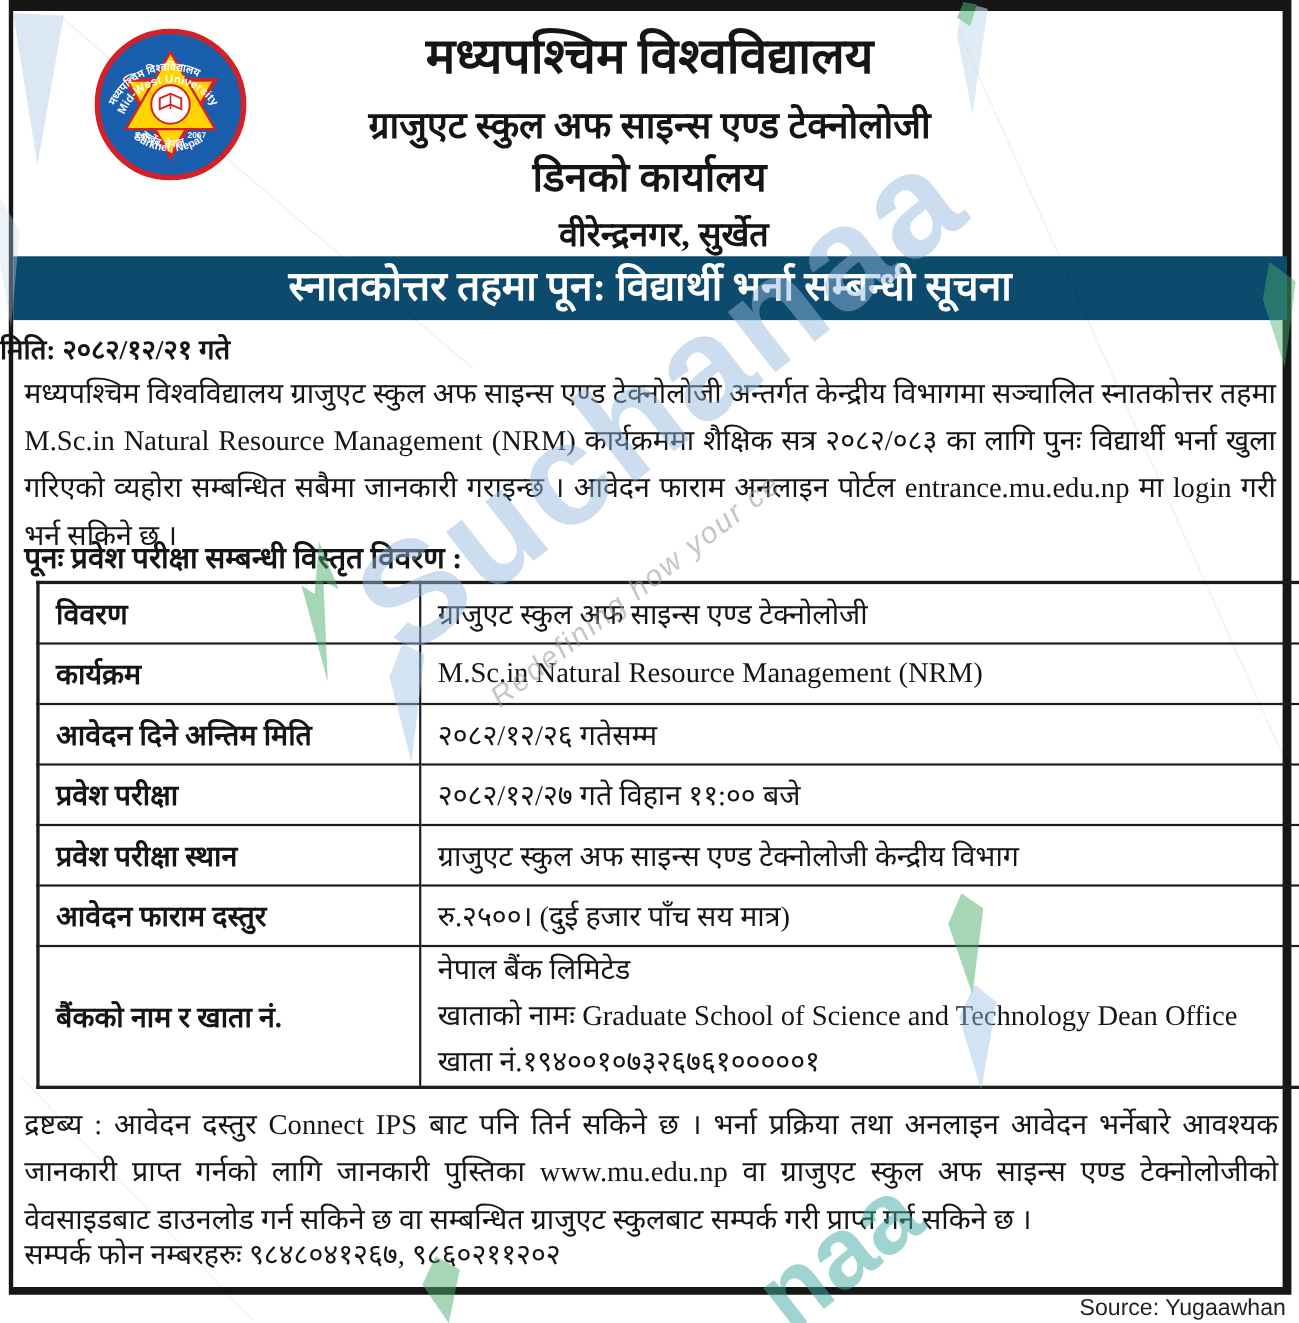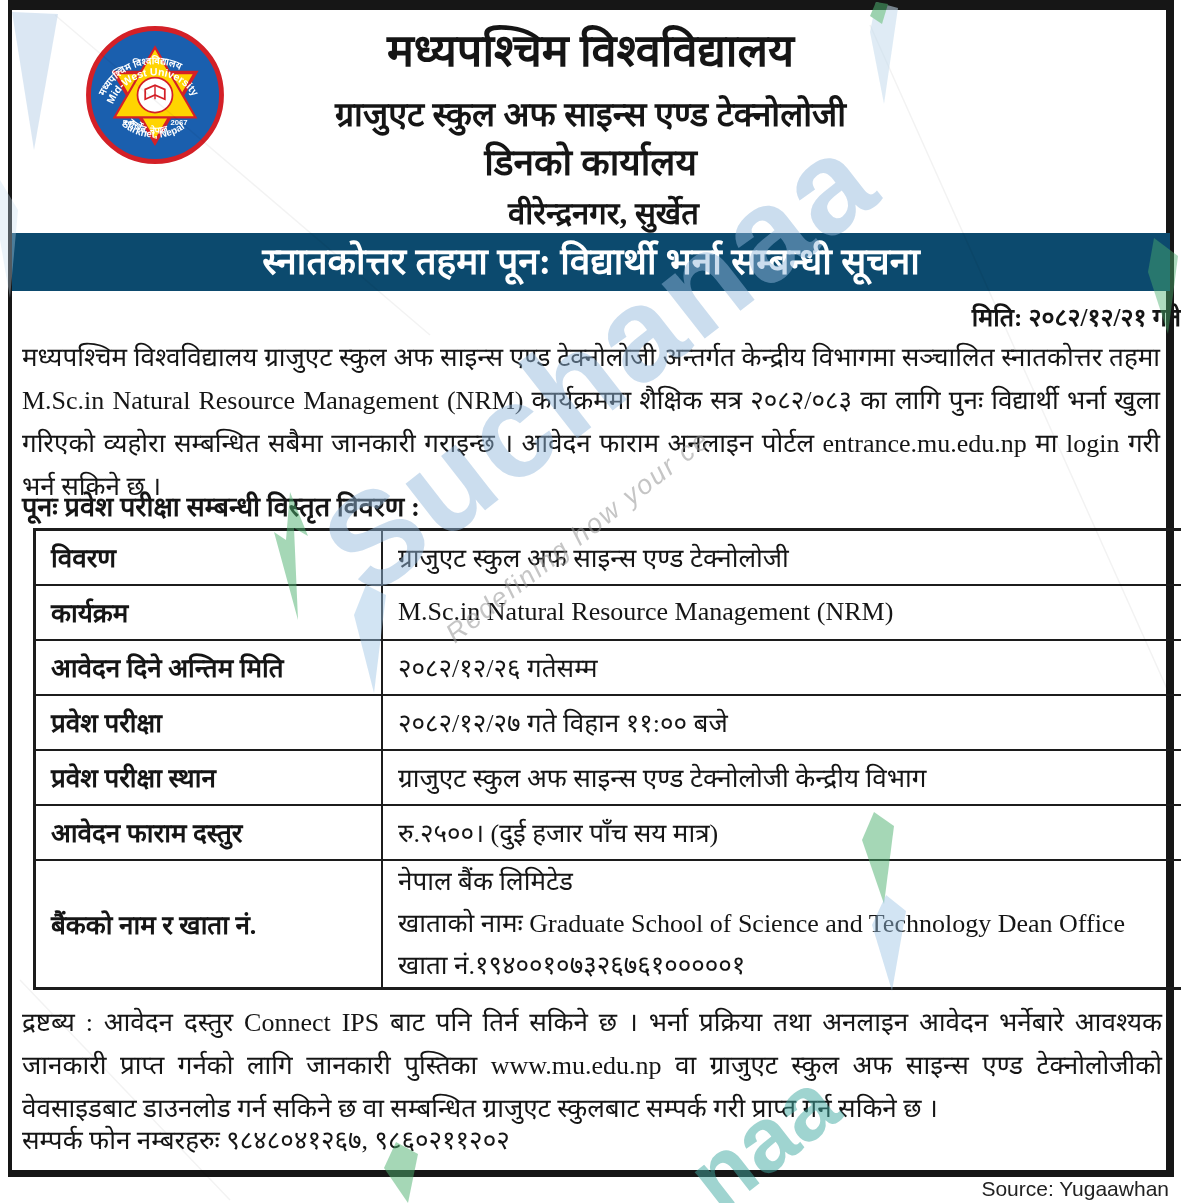--- a/index.html
+++ b/index.html
@@ -16,21 +16,21 @@
   .hdr-line{position:absolute;left:0;right:0;text-align:center;font-weight:bold;line-height:1.15;}
   .university{top:26px;font-size:45px;}
   .school{top:95px;font-size:34px;}
   .office{top:142px;font-size:37px;}
   .location{top:196px;font-size:31px;padding-left:26px;}
   .logo-wrap{position:absolute;left:85px;top:25px;width:140px;height:140px;}
   .banner{
     position:absolute;left:12px;top:233px;width:1158px;height:58px;background:#0c4a6e;
     color:#ffffff;font-weight:bold;font-size:37px;text-align:center;line-height:58px;
   }
-  .date-line{position:absolute;left:0;right:0;top:299px;text-align:right;font-weight:bold;font-size:25px;}
+  .date-line{position:absolute;left:0;right:0;top:299px;text-align:left;font-weight:bold;font-size:25px;}
   .body-par{
     position:absolute;left:22px;top:336px;width:1138px;margin:0;
     font-size:26px;line-height:43px;text-align:justify;
   }
   .details-heading{position:absolute;left:22px;top:487px;font-size:27px;font-weight:bold;}
   table.notice-table{
     position:absolute;left:33px;top:528px;width:1168px;
     border-collapse:collapse;table-layout:fixed;border:3px solid #1c1c1c;
   }
   table.notice-table td{border:2px solid #1c1c1c;vertical-align:middle;padding:0 0 0 15px;}

